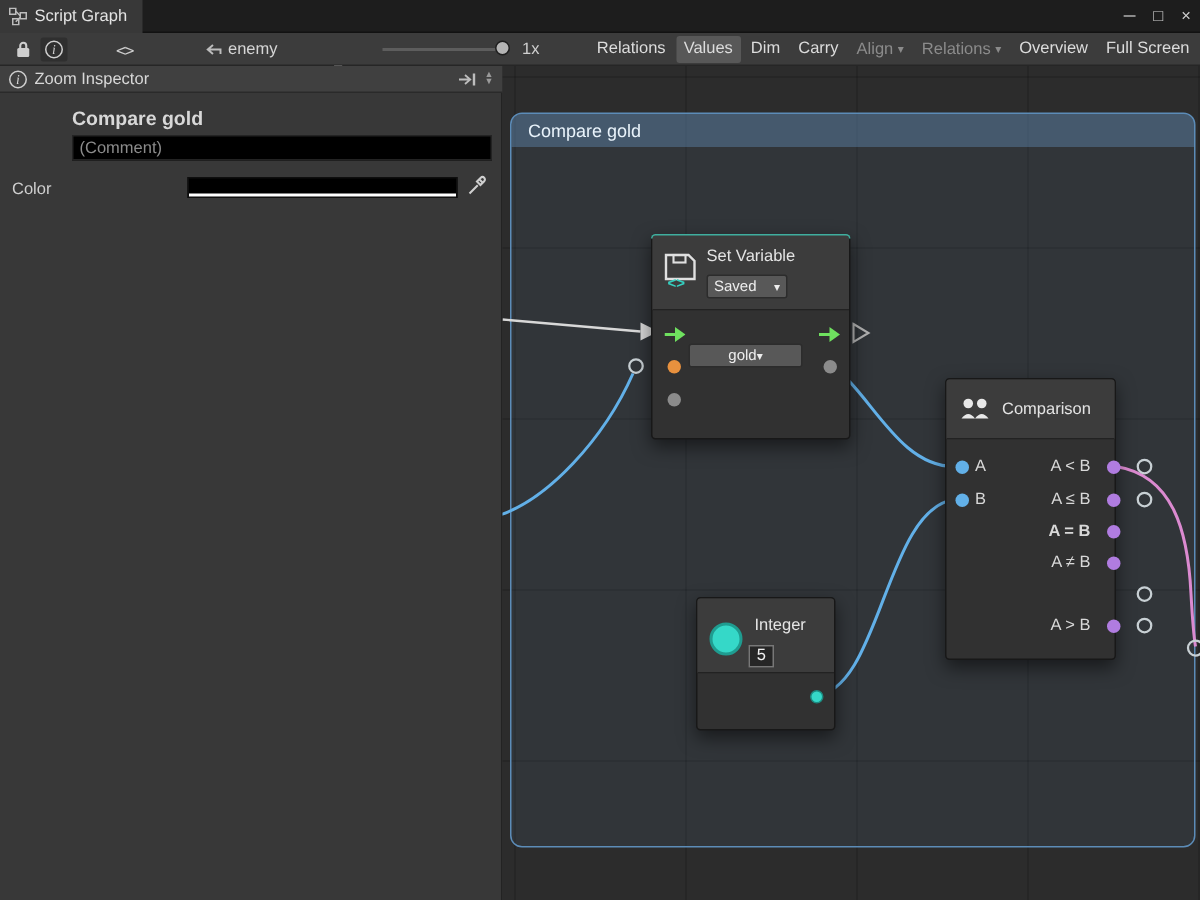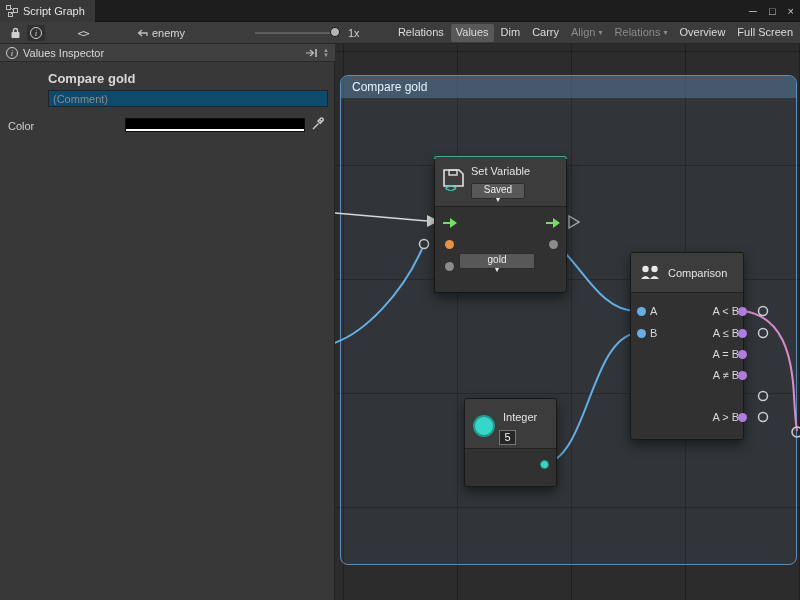--- a/index.html
+++ b/index.html
@@ -25,21 +25,21 @@
   .tbtn { height:18px; line-height:17px; padding:0 5px; color:#dcdcdc; border-radius:2px; white-space:nowrap; }
   .tbtn.selected { background:#585858; }
   .tbtn.disabled { color:#8b8b8b; }
   .caret { font-size:8px; vertical-align:1px; }
 
   
   .inspector { position:absolute; left:0; top:44px; width:335px; height:556px; background:#383838; border-right:1px solid #232323; }
   .insp-header { position:absolute; left:0; top:0; width:335px; height:18px; background:#404040; border-bottom:1px solid #2a2a2a; display:flex; align-items:center; gap:5px; padding:0 6px; color:#d8d8d8; }
   .insp-header .spacer { flex:1; }
   .insp-title { position:absolute; left:48px; top:27px; font-size:13px; font-weight:bold; color:#d8d8d8; }
-  .comment-input { position:absolute; left:48px; top:46px; width:280px; height:17px; background:#0c4a6e; border:1px solid #232323; color:#bdbdbd; font-size:11px; padding:0 4px; outline:none; }
+  .comment-input { position:absolute; left:48px; top:46px; width:280px; height:17px; background:#000000; border:1px solid #232323; color:#bdbdbd; font-size:11px; padding:0 4px; outline:none; }
   .comment-input::placeholder { color:#8b8b8b; }
   .color-label { position:absolute; left:8px; top:76px; color:#cfcfcf; }
   .color-swatch { position:absolute; left:125px; top:74px; width:180px; height:14px; border:1px solid #0e0e0e; background:#000; }
   .alpha-bar { position:absolute; left:0; right:0; bottom:0; height:2px; background:#ffffff; }
   .scroll-arrows { display:flex; flex-direction:column; font-size:6px; line-height:5px; color:#9a9a9a; }
 
   
   .graph { position:absolute; left:335px; top:44px; width:465px; height:556px; background-color:#2c2c2c;
     background-image:
       linear-gradient(to right, rgba(0,0,0,.28) 1px, transparent 1px),
@@ -53,34 +53,34 @@
 
   .node { position:absolute; background:#313131; border:1px solid #181818; border-radius:3px; box-shadow:0 5px 12px rgba(0,0,0,.5); z-index:3; }
   .node-header { background:#3c3c3c; border-bottom:1px solid #222; border-radius:2px 2px 0 0; position:relative; }
   .node-title { color:#e4e4e4; font-size:11px; }
   .dot { position:absolute; width:9px; height:9px; border-radius:50%; }
   .dot.blue { background:#62b0e8; }
   .dot.purple { background:#b07ce0; }
   .dot.orange { background:#e8913e; }
   .dot.gray { background:#8b8b8b; }
   .dot.teal { background:#35d8c8; border:1px solid #1d8a80; }
-  .dd { position:absolute; background:#585858; border:1px solid #2c2c2c; border-radius:2px; color:#ededed; font-size:10px; height:16px; display:flex; align-items:center; justify-content:space-between; padding:0 4px;flex-direction:column; }
+  .dd { position:absolute; background:#585858; border:1px solid #2c2c2c; border-radius:2px; color:#ededed; font-size:10px; height:16px; display:flex; align-items:center; justify-content:space-between; padding:0 4px; }
 
   
   .node-sv { left:99px; top:112px; width:133px; height:137px; }
   .node-sv .accent { position:absolute; top:-1px; left:-1px; right:-1px; height:3px; background:#3fae9e; border-radius:3px 3px 0 0; }
   .node-sv .node-header { height:50px; }
   .flow-arrow { position:absolute; width:14px; height:10px; }
 
   
   .node-cmp { left:295px; top:208px; width:114px; height:188px; }
   .node-cmp .node-header { height:40px; display:flex; align-items:center; gap:7px; padding:0 8px; }
   .cmp-row { position:absolute; left:0; width:125px; height:20px; }
   .cmp-row .in-label { position:absolute; left:19px; top:3px; color:#d8d8d8; }
-  .cmp-row .out-label { position:absolute; right:17px; top:3px; color:#d8d8d8; }
+  .cmp-row .out-label { position:absolute; right:29px; top:3px; color:#d8d8d8; }
   .cmp-row .dot.in { left:6px; top:5px; }
   .cmp-row .dot.out { right:9px; top:5px; }
 
   
   .node-int { left:129px; top:354px; width:93px; height:89px; }
   .node-int .node-header { height:50px; }
   .int-circle { position:absolute; left:8px; top:16px; width:22px; height:22px; border-radius:50%; background:#35d8c8; border:2px solid #1f9c90; }
   .int-value { position:absolute; left:34px; top:31px; width:17px; height:15px; background:#262626; border:1px solid #777; color:#f0f0f0; text-align:center; line-height:13px; font-size:11px; }
 </style>
 </head>
@@ -135,21 +135,21 @@
     <div class="tbtn disabled"><span>Align</span> <span class="caret">▾</span></div>
     <div class="tbtn disabled"><span>Relations</span> <span class="caret">▾</span></div>
     <div class="tbtn">Overview</div>
     <div class="tbtn">Full Screen</div>
   </div>
 </div>
 
 <div class="inspector">
   <div class="insp-header">
     <span class="info-glyph">i</span>
-    <span>Values Inspector</span>
+    <span>Zoom Inspector</span>
     <span class="spacer"></span>
     <svg width="13" height="10" viewBox="0 0 13 10">
       <path d="M1 5 H8 M5 2 L8.5 5 L5 8" fill="none" stroke="#bdbdbd" stroke-width="1.2"></path>
       <path d="M11 1 V9" stroke="#bdbdbd" stroke-width="1.6"></path>
     </svg>
     <span class="scroll-arrows">
       <span>▲</span>
       <span>▼</span>
     </span>
   </div>
@@ -213,21 +213,21 @@
     <svg class="flow-arrow" style="left:8px; top:61px;" viewBox="0 0 14 10">
       <path d="M0 5 H8" stroke="#6fe15f" stroke-width="2"></path>
         <polygon points="7,0 14,5 7,10" fill="#6fe15f"></polygon>
     </svg>
     <svg class="flow-arrow" style="left:111px; top:61px;" viewBox="0 0 14 10">
       <path d="M0 5 H8" stroke="#6fe15f" stroke-width="2"></path>
         <polygon points="7,0 14,5 7,10" fill="#6fe15f"></polygon>
     </svg>
 
     <div class="dot orange" style="left:10px; top:83px;"></div>
-    <div class="dd" style="left:24px; top:96px; width:76px;">
+    <div class="dd" style="left:24px; top:72px; width:76px;justify-content:center;">
       <span>gold</span>
       <span class="caret">▾</span>
     </div>
     <div class="dot gray" style="left:114px; top:83px;"></div>
 
     <div class="dot gray" style="left:10px; top:105px;"></div>
   </div>
 
   <div class="node node-cmp">
     <div class="node-header">
@@ -244,21 +244,21 @@
       <span class="in-label">A</span>
       <span class="out-label">A &lt; B</span>
       <div class="dot purple out"></div>
     </div>
     <div class="cmp-row" style="top:71px;">
       <div class="dot blue in"></div>
       <span class="in-label">B</span>
       <span class="out-label">A ≤ B</span>
       <div class="dot purple out"></div>
     </div>
-    <div class="cmp-row" style="top:92px;">
+    <div class="cmp-row" style="top:92px;font-weight:bold;">
       <span class="out-label">A = B</span>
       <div class="dot purple out"></div>
     </div>
     <div class="cmp-row" style="top:113px;">
       <span class="out-label">A ≠ B</span>
       <div class="dot purple out"></div>
     </div>
     <div class="cmp-row" style="top:155px;">
       <span class="out-label">A &gt; B</span>
       <div class="dot purple out"></div>

